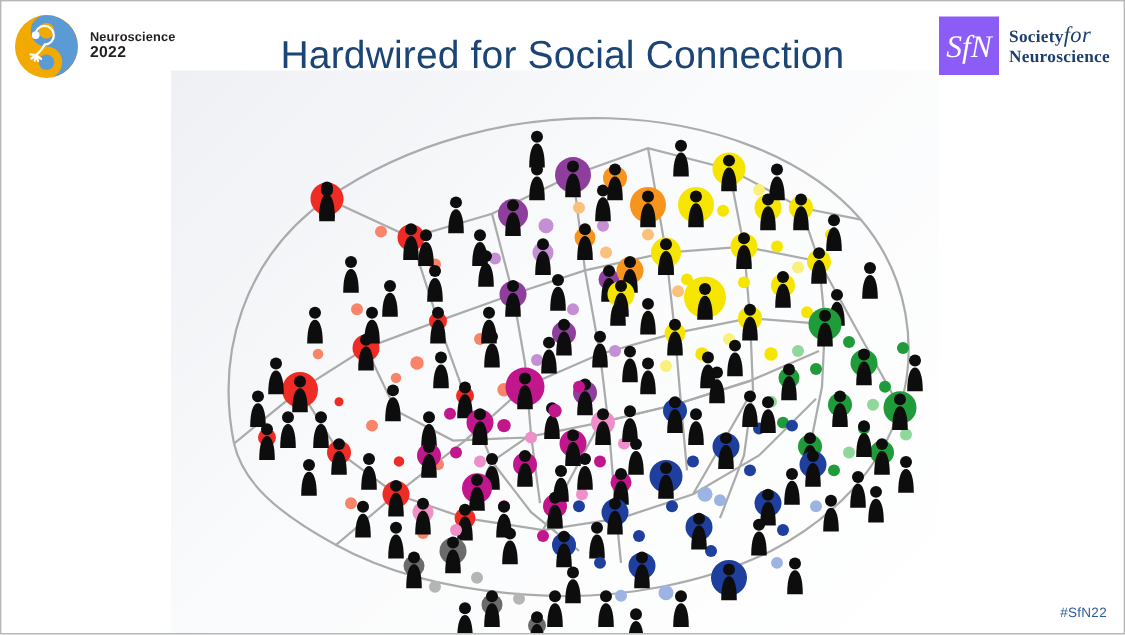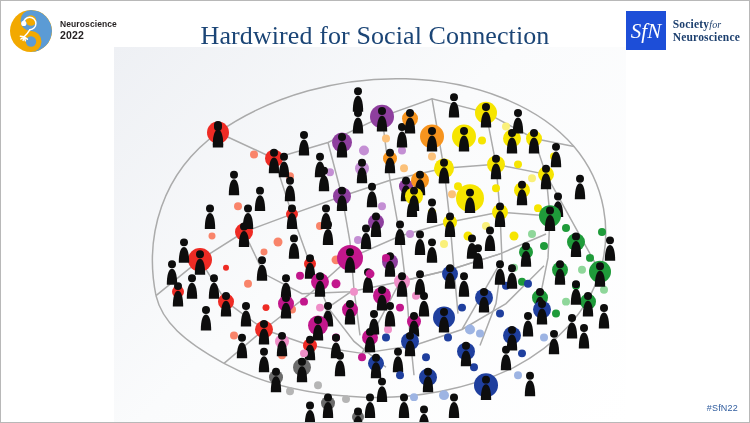--- a/index.html
+++ b/index.html
@@ -13,32 +13,31 @@
   
   .nslogo{position:absolute;left:8px;top:8px;display:flex;align-items:center;gap:7px;}
   .nsmark{width:44px;height:44px;position:relative;}
   .nsmark svg{display:block;}
   .nstext{line-height:1.12;}
   .nstext .l1{font-size:8.5px;font-weight:700;color:#231f20;letter-spacing:.1px;}
   .nstext .l2{font-size:10.5px;font-weight:700;color:#231f20;letter-spacing:.2px;}
 
   
   .sfn{position:absolute;right:9px;top:10px;display:flex;align-items:center;gap:7px;}
-  .sfn-box{width:40px;height:39px;background:#1d4ed8;display:flex;align-items:center;justify-content:center;}
+  .sfn-box{width:40px;height:39px;background:#8b5cf6;display:flex;align-items:center;justify-content:center;}
   .sfn-box svg{display:block;}
   .sfn-words{color:#1c3f6e;line-height:1.08;}
   .sfn-words .w{font-family:"Liberation Serif", serif;font-weight:700;font-size:11.5px;letter-spacing:.2px;}
-  .sfn-words .w .it{font-style:italic;font-weight:400;font-size:10px;}
+  .sfn-words .w .it{font-style:italic;font-weight:400;font-size:15px;}
 
   
   .title{
     position:absolute;left:0;right:0;top:20px;text-align:center;
     color:#1b4576;font-size:26px;font-weight:400;letter-spacing:.1px;
     z-index:5;
-    font-family:Liberation Serif, serif;
   }
 
   
   .panel{
     position:absolute;left:113px;top:46px;width:512px;bottom:0;
     background:#f7f8fa;overflow:hidden;
   }
   .panel .grad{
     position:absolute;inset:0;
     background:linear-gradient(135deg,#eef0f4 0%,#fafbfc 45%,#ffffff 100%);

